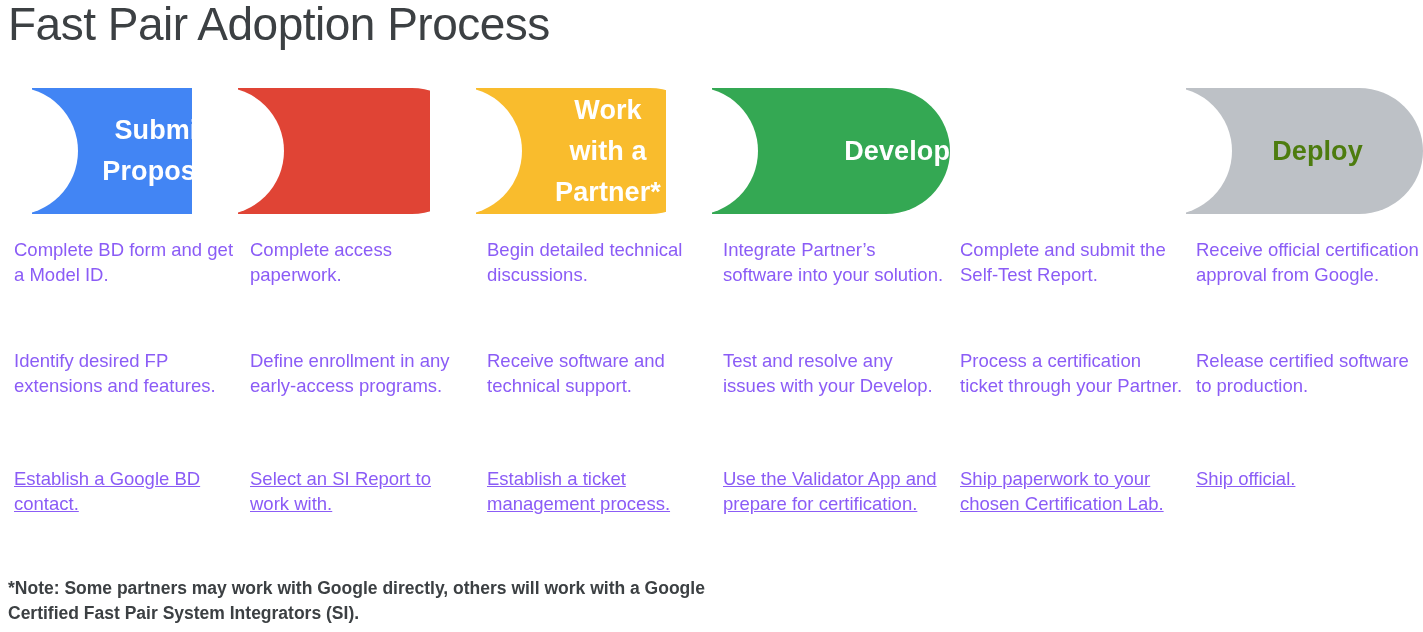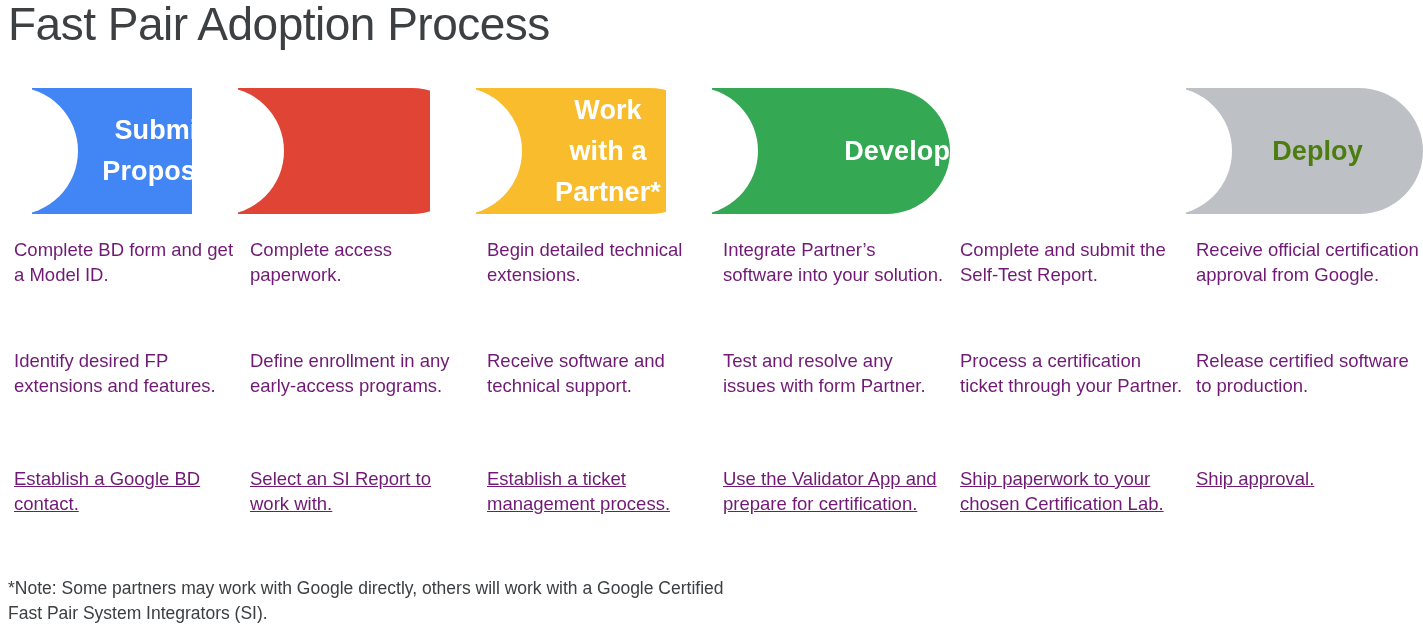--- a/index.html
+++ b/index.html
@@ -50,30 +50,30 @@
   .seg.gray .label{ color:#4d7c0f; }
 
   
   .grid{
     position:absolute; left:0; top:238px; width:1423px; height:320px;
   }
   .col{ position:absolute; top:0; width:224px; }
   .bullet{
     position:absolute; width:224px;
     font-size:18.5px; line-height:24.5px;
-    color:#701a75; font-weight:400;
+    color:#8b5cf6; font-weight:400;
   }
   .r0{ top:0px; }
   .r1{ top:111px; }
   .r2{ top:229px;text-decoration:underline; }
 
   
   .footnote{
     position:absolute; left:8px; top:576px; width:720px;
-    font-size:17.5px; line-height:24.5px; color:#3c4043;
+    font-size:17.5px; line-height:24.5px; color:#3c4043;font-weight:bold;
   }
 </style>
 </head>
 <body>
 
 <div id="page" style="background: rgb(255, 255, 255);">
 
   <h1 class="page-title" style="color: rgb(60, 64, 67);">Fast Pair Adoption Process</h1>
 
   <div class="banner">
@@ -121,40 +121,40 @@
       <div class="bullet r2">Establish a Google BD contact.</div>
     </div>
 
     <div class="col" style="left:250px;">
       <div class="bullet r0">Complete access paperwork.</div>
       <div class="bullet r1">Define enrollment in any early-access programs.</div>
       <div class="bullet r2">Select an SI Report to work with.</div>
     </div>
 
     <div class="col" style="left:487px;">
-      <div class="bullet r0">Begin detailed technical extensions.</div>
+      <div class="bullet r0">Begin detailed technical discussions.</div>
       <div class="bullet r1">Receive software and technical support.</div>
       <div class="bullet r2">Establish a ticket management process.</div>
     </div>
 
     <div class="col" style="left:723px;">
       <div class="bullet r0">Integrate Partner’s software into your solution.</div>
-      <div class="bullet r1">Test and resolve any issues with form Partner.</div>
+      <div class="bullet r1">Test and resolve any issues with your Develop.</div>
       <div class="bullet r2">Use the Validator App and prepare for certification.</div>
     </div>
 
     <div class="col" style="left:960px;">
       <div class="bullet r0">Complete and submit the Self-Test Report.</div>
       <div class="bullet r1">Process a certification ticket through your Partner.</div>
       <div class="bullet r2">Ship paperwork to your chosen Certification Lab.</div>
     </div>
 
     <div class="col" style="left:1196px;">
       <div class="bullet r0">Receive official certification approval from Google.</div>
       <div class="bullet r1">Release certified software to production.</div>
-      <div class="bullet r2">Ship approval.</div>
+      <div class="bullet r2">Ship official.</div>
     </div>
 
   </div>
 
   <div class="footnote">*Note: Some partners may work with Google directly, others will work with a Google Certified Fast Pair System Integrators (SI).</div>
 
 </div>
 
 </body></html>

